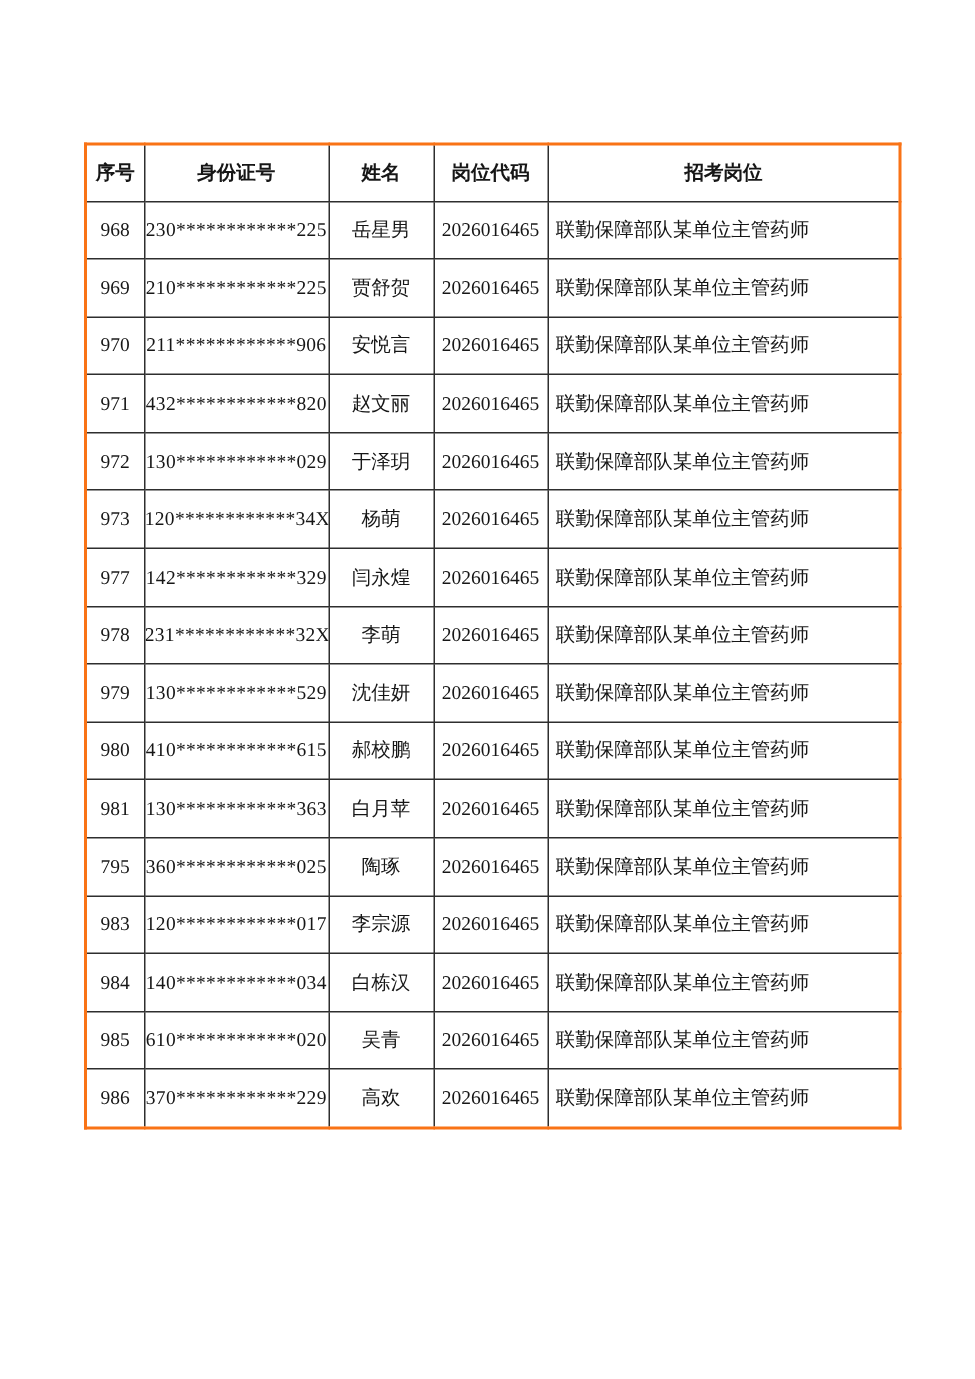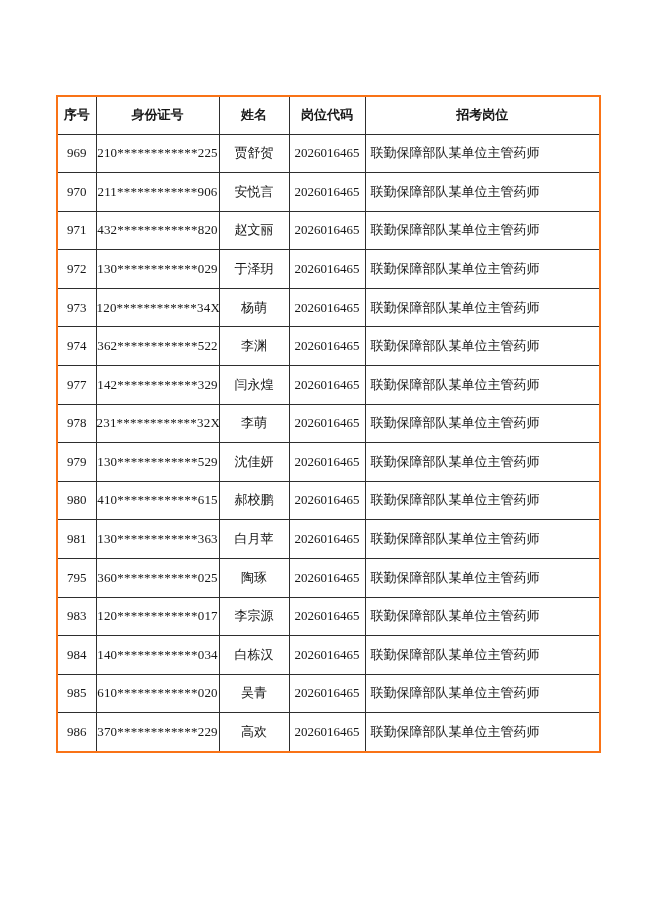--- a/index.html
+++ b/index.html
@@ -75,20 +75,27 @@
       <tr>
         <th>序号</th>
         <th>身份证号</th>
         <th>姓名</th>
         <th>岗位代码</th>
         <th class="col-position-h">招考岗位</th>
       </tr>
     </thead>
     <tbody>
         <tr>
+      <td class="col-no">968</td>
+      <td class="col-id">230************225</td>
+      <td class="col-name">岳星男</td>
+      <td class="col-code">2026016465</td>
+      <td class="col-position">联勤保障部队某单位主管药师</td>
+    </tr>
+        <tr>
       <td class="col-no">969</td>
       <td class="col-id">210************225</td>
       <td class="col-name">贾舒贺</td>
       <td class="col-code">2026016465</td>
       <td class="col-position">联勤保障部队某单位主管药师</td>
     </tr>
         <tr>
       <td class="col-no">970</td>
       <td class="col-id">211************906</td>
       <td class="col-name">安悦言</td>
@@ -106,27 +113,20 @@
       <td class="col-no">972</td>
       <td class="col-id">130************029</td>
       <td class="col-name">于泽玥</td>
       <td class="col-code">2026016465</td>
       <td class="col-position">联勤保障部队某单位主管药师</td>
     </tr>
         <tr>
       <td class="col-no">973</td>
       <td class="col-id">120************34X</td>
       <td class="col-name">杨萌</td>
-      <td class="col-code">2026016465</td>
-      <td class="col-position">联勤保障部队某单位主管药师</td>
-    </tr>
-        <tr>
-      <td class="col-no">974</td>
-      <td class="col-id">362************522</td>
-      <td class="col-name">李渊</td>
       <td class="col-code">2026016465</td>
       <td class="col-position">联勤保障部队某单位主管药师</td>
     </tr>
         <tr>
       <td class="col-no">977</td>
       <td class="col-id">142************329</td>
       <td class="col-name">闫永煌</td>
       <td class="col-code">2026016465</td>
       <td class="col-position">联勤保障部队某单位主管药师</td>
     </tr>

